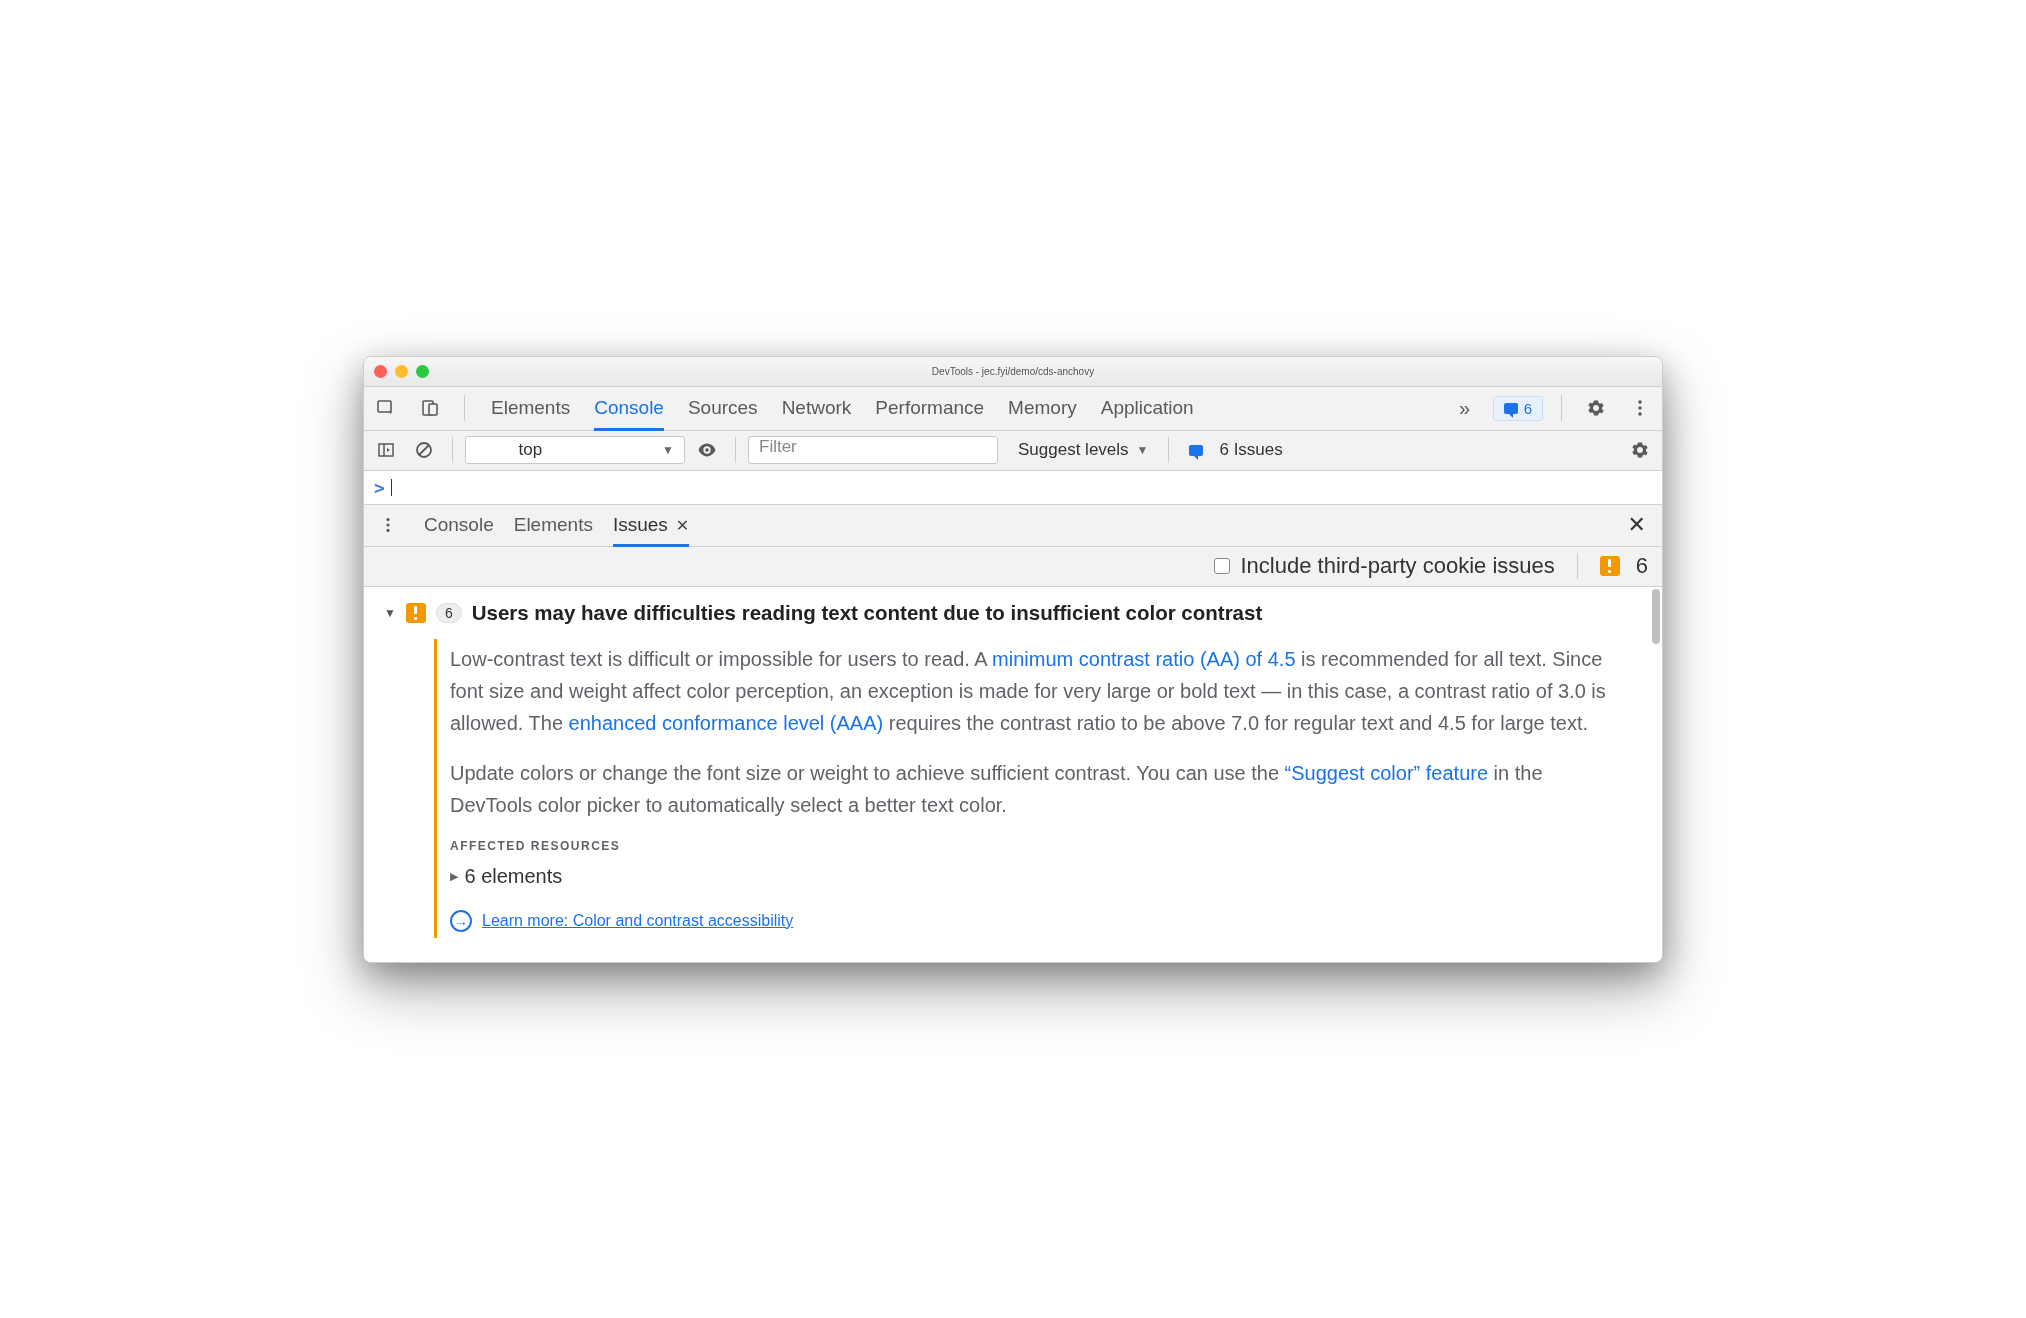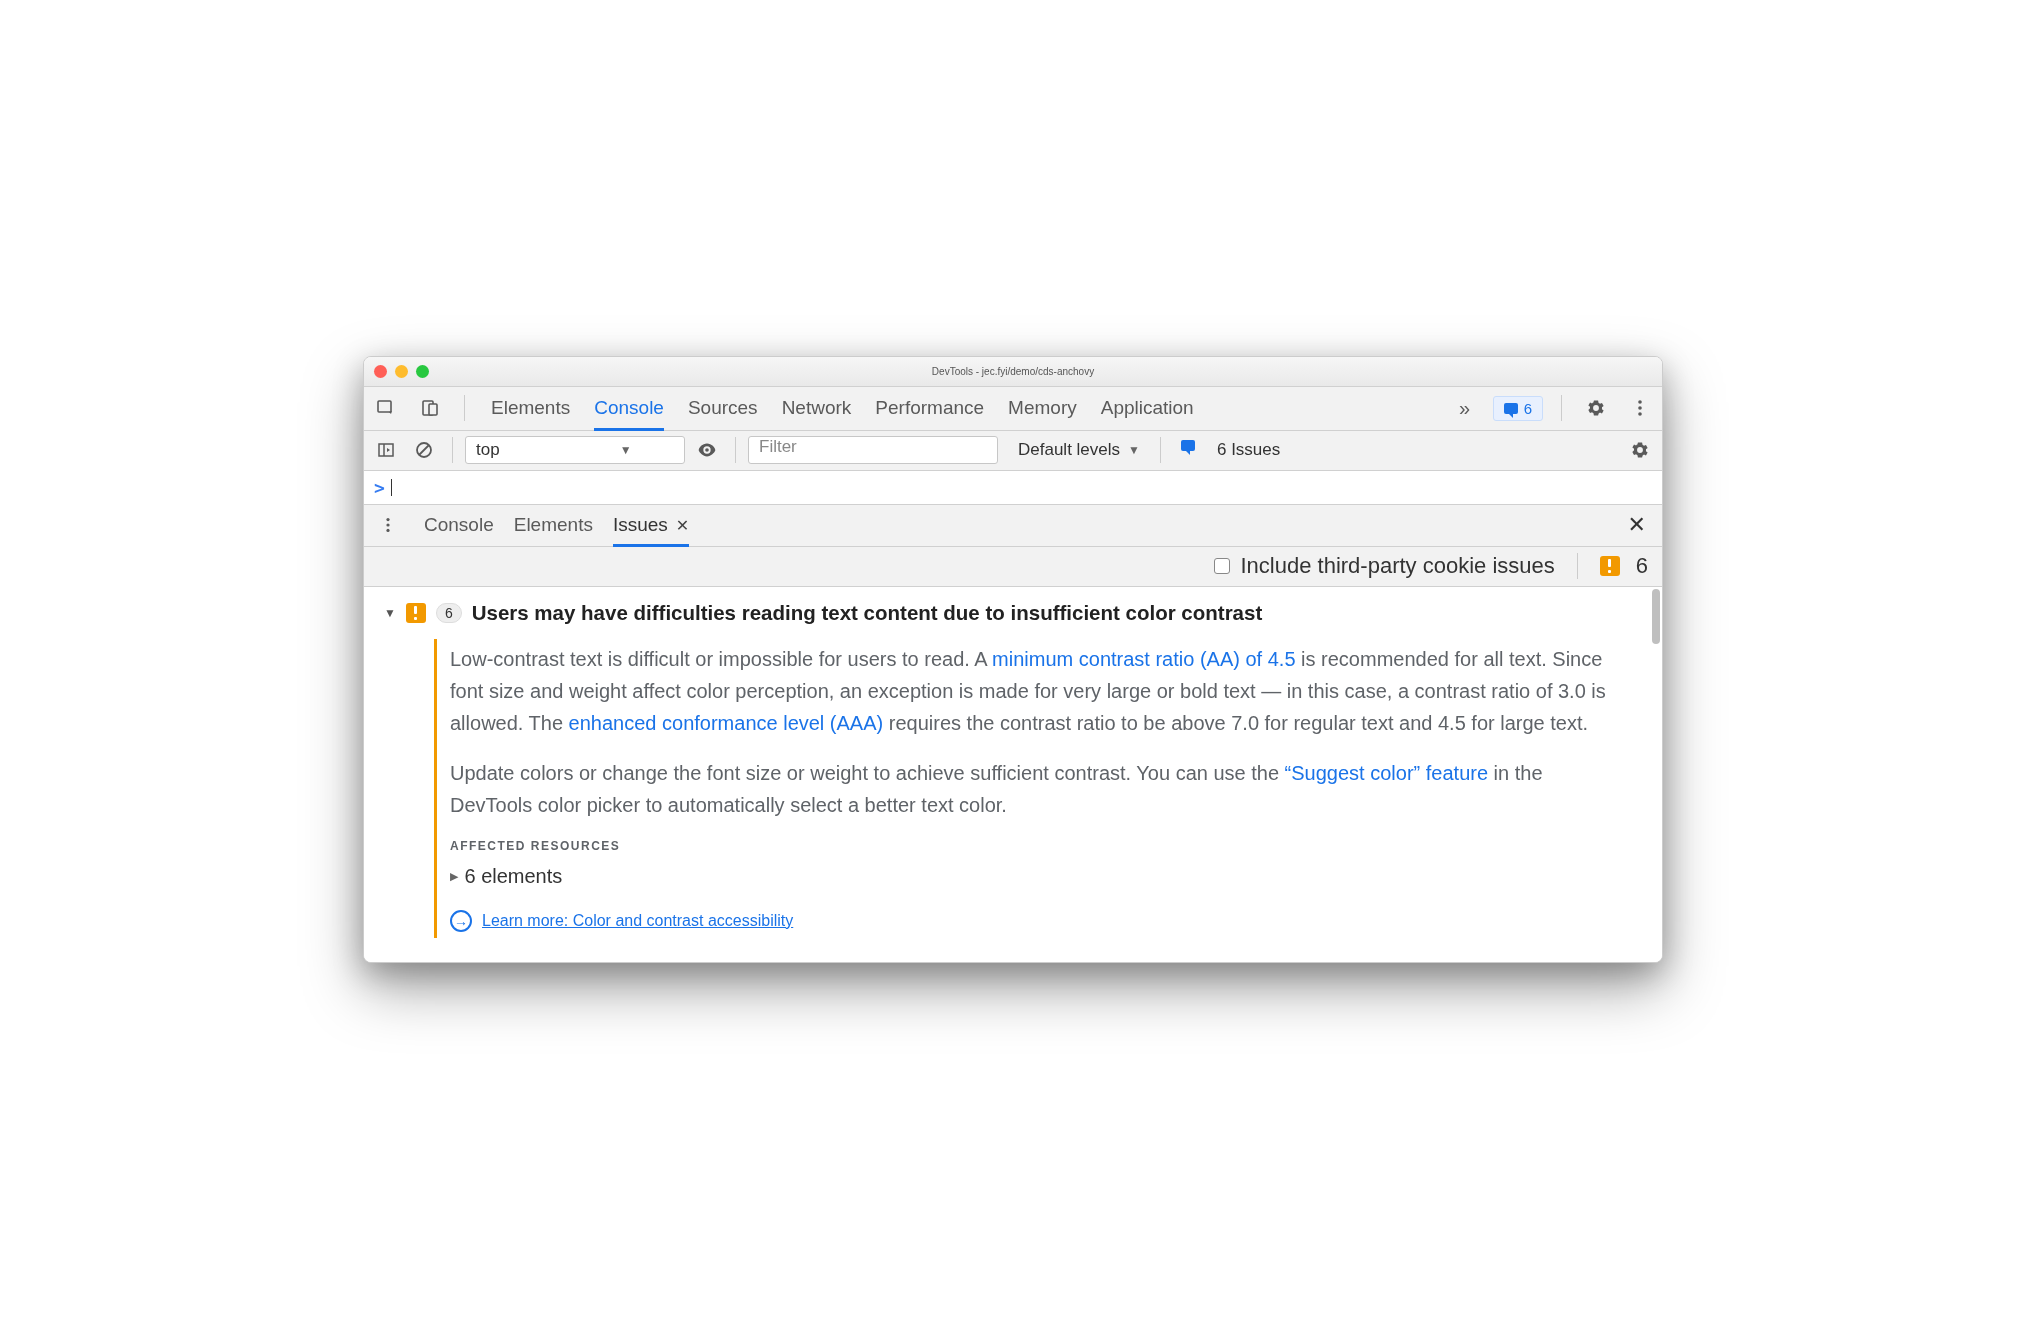--- a/index.html
+++ b/index.html
@@ -56,26 +56,26 @@
     background:#e8f0fe;color:#1a73e8;font-size:15px;padding:3px 10px;border-radius:3px;
     display:flex;align-items:center;gap:6px;border:1px solid #c9ddfb;cursor:pointer;
   }
   .gear,.kebab{color:#5a5a5a;}
 
   
   .console-toolbar{
     display:flex;align-items:center;height:40px;border-bottom:1px solid #d0d0d0;
     background:#f2f2f2;padding:0 6px;gap:6px;font-size:17px;color:#333;
   }
-  .ctx-select{display:flex;align-items:center;gap:120px;border:1px solid #c7c7c7;background:#fff;height:28px;padding:0 10px;border-radius:3px;justify-content:flex-start;width:220px;}
+  .ctx-select{display:flex;align-items:center;gap:120px;border:1px solid #c7c7c7;background:#fff;height:28px;padding:0 10px;border-radius:3px;justify-content:flex-end;width:220px;}
   .ctx-select .tri{font-size:12px;color:#666;}
   .filter-input{border:1px solid #c7c7c7;background:#fff;height:28px;width:250px;padding:0 10px;border-radius:3px;color:#888;}
   .level-select{display:flex;align-items:center;gap:8px;}
   .level-select .tri{font-size:12px;color:#666;}
-  .issues-pill{display:flex;align-items:flex-start;gap:22px;color:#333;}
+  .issues-pill{display:flex;align-items:center;gap:16px;color:#333;}
 
   
   .prompt-line{height:34px;display:flex;align-items:center;padding:0 10px;border-bottom:1px solid #d0d0d0;background:#fff;}
   .prompt-line span.caret{color:#367cf1;font-weight:bold;font-family:Menlo,monospace;}
   .prompt-line .cursor{display:inline-block;width:1px;height:17px;background:#333;margin-left:6px;}
 
   
   .drawer-tabs{display:flex;align-items:center;height:42px;background:#f2f2f2;border-bottom:1px solid #d0d0d0;padding:0 8px;gap:20px;}
   .drawer-tabs .dtab{font-size:19px;color:#5a5a5a;height:100%;display:flex;align-items:center;gap:8px;cursor:pointer;position:relative;}
   .drawer-tabs .dtab.active{color:#333;}
@@ -193,21 +193,21 @@
     <div class="icon-btn">
       <svg width="22" height="22" viewBox="0 0 24 24" fill="#5a5a5a">
           <path d="M12 5c-5 0-9 4.5-9 7 0 .3.04.6.1.9C4 15 7.5 19 12 19s8-4 8.9-6.1c.06-.3.1-.6.1-.9 0-2.5-4-7-9-7zm0 11a4 4 0 110-8 4 4 0 010 8zm0-6a2 2 0 100 4 2 2 0 000-4z"></path>
         </svg>
     </div>
     <div class="vdiv"></div>
     <div class="filter-input">
       <span style="color:#888;">Filter</span>
     </div>
     <div class="level-select" style="margin-left:14px;">
-      <span>Default levels</span>
+      <span>Suggest levels</span>
       <span class="tri">▼</span>
     </div>
     <div class="vdiv" style="margin:0 14px;"></div>
     <div class="issues-pill">
       <span class="chat-bubble" style="color:#1a73e8;"></span>
       <span>6 Issues</span>
     </div>
     <div class="spacer"></div>
     <div class="icon-btn gear">
       <svg width="20" height="20" viewBox="0 0 24 24" fill="#5a5a5a">

